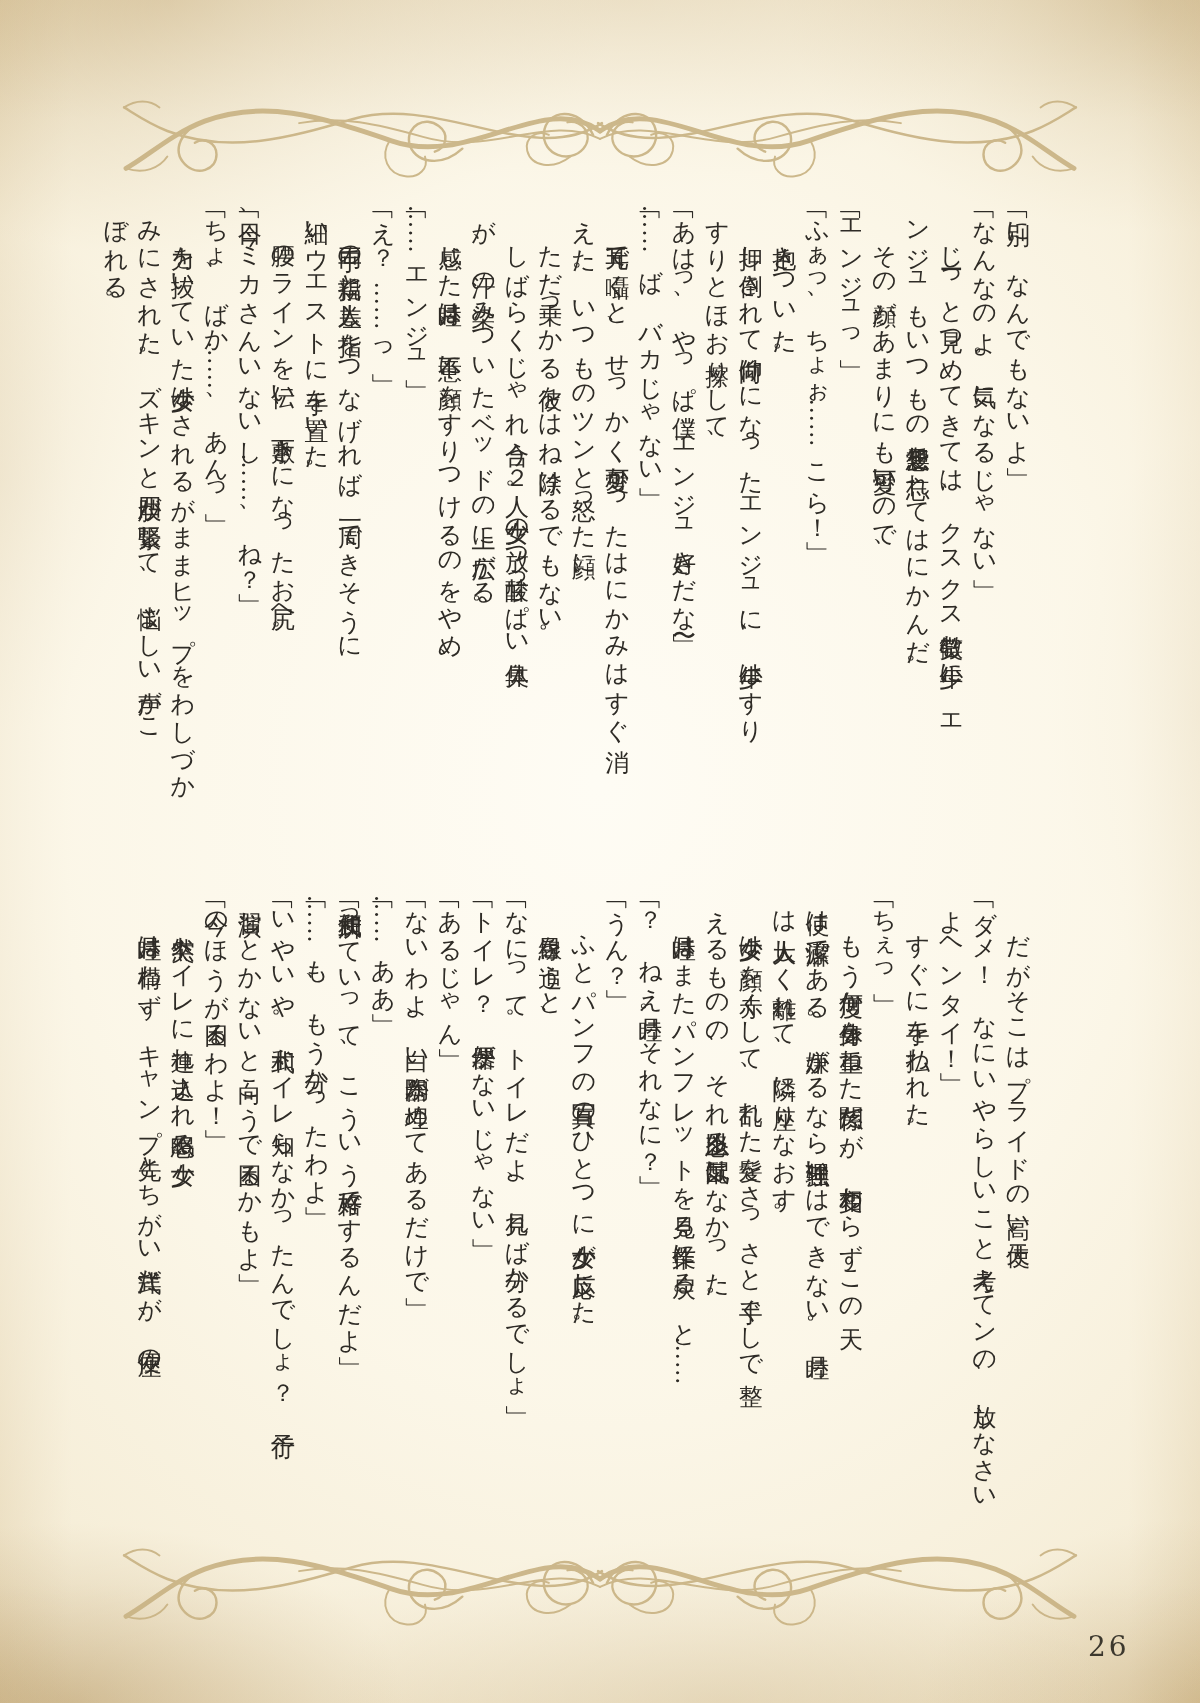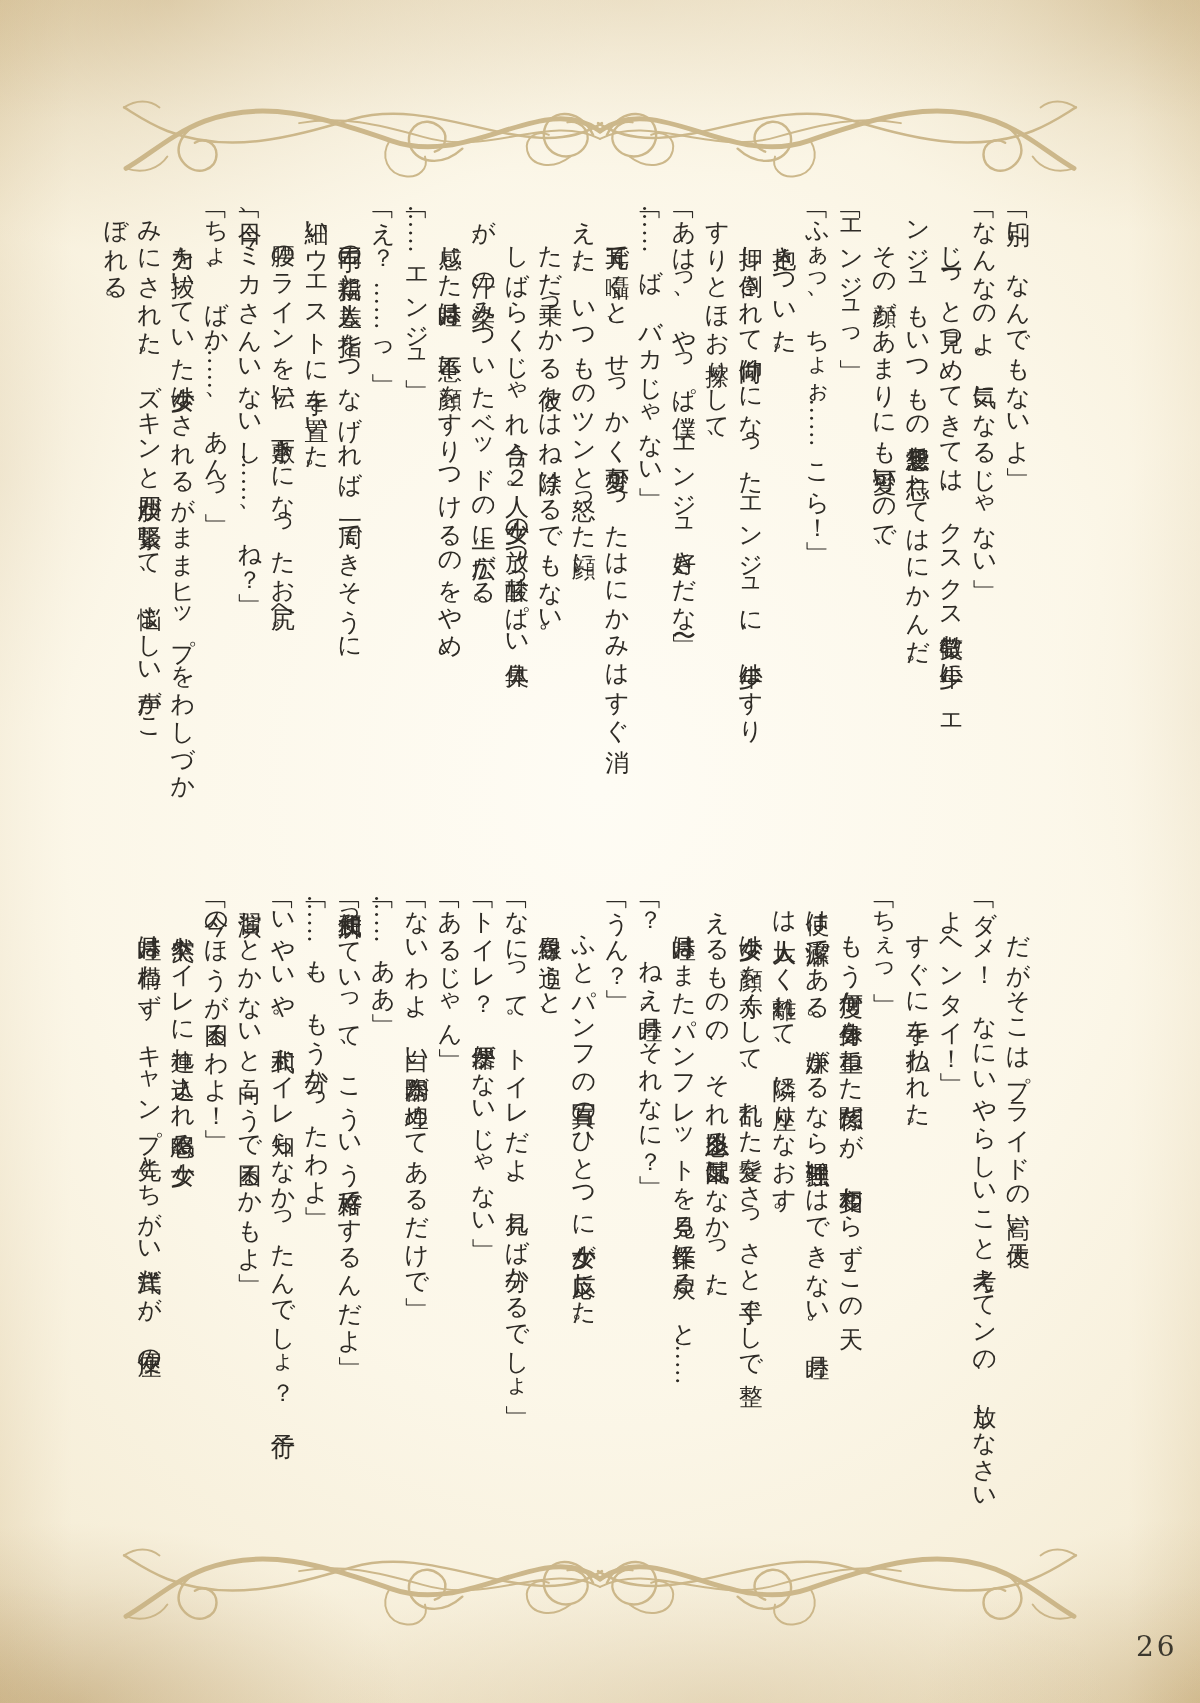--- a/index.html
+++ b/index.html
@@ -64,21 +64,20 @@
   .vtext.upper { top: 204px; right: 166px; height: 660px; }
   .vtext.lower { top: 894px; right: 166px; height: 650px; }
 
   .page-number {
     position: absolute;
     left: 1088px;
     top: 1630px;
     font-size: 28px;
     letter-spacing: 3px;
     color: #3c382e;
-    margin-left: 48px;
   }
 </style>
 </head>
 <body>
 
 <div class="page">
 
   <svg width="0" height="0" style="position:absolute" aria-hidden="true">
     <defs>
       <g id="fhalf" fill="none" stroke="currentColor" stroke-linecap="round">

